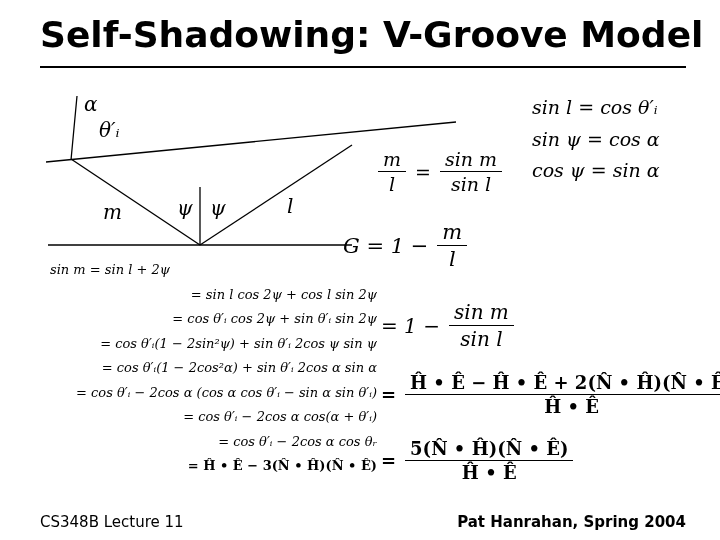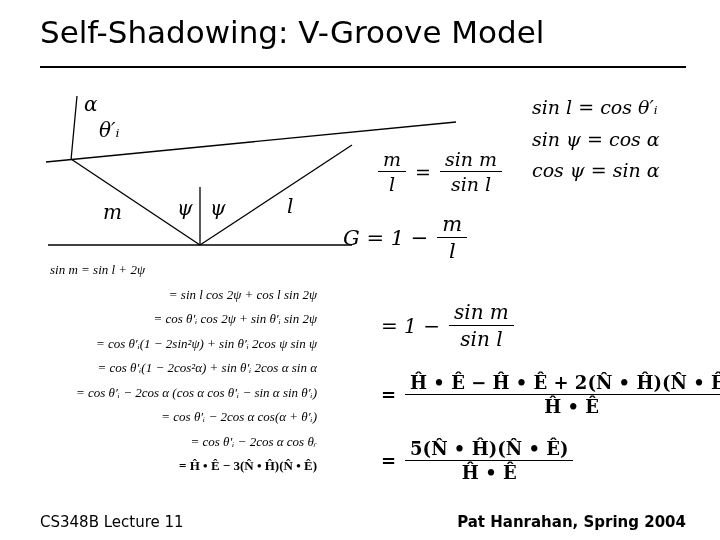--- a/index.html
+++ b/index.html
@@ -4,21 +4,21 @@
 <style>
   html,body { margin:0; padding:0; background:#ffffff; }
   .slide {
     position:relative; width:720px; height:540px; background:#ffffff;
     overflow:hidden; color:#000;
     font-family:"DejaVu Sans", "Liberation Sans", sans-serif;
   }
   .abs { position:absolute; }
 
   .title {
-    left:40px; top:14px; font-size:31px; font-weight:normal;
+    left:40px; top:14px; font-size:36px; font-weight:bold;
     letter-spacing:0px; white-space:nowrap;
   }
   .rule { left:40px; top:66px; width:646px; height:2px; background:#000; }
 
   .math {
     font-family:"DejaVu Serif", "Liberation Serif", serif;
     font-style:italic;
   }
   .vec { font-style:normal; font-weight:bold; }
 
@@ -26,27 +26,27 @@
 
   .eq { display:flex; align-items:center; gap:9px; white-space:nowrap; }
   .pre { white-space:nowrap; }
   .frac { display:inline-flex; flex-direction:column; align-items:center; }
   .frac .num { display:block; padding:0 5px 1px 5px; border-bottom:1.6px solid #000; text-align:center; }
   .frac .den { display:block; padding:1px 5px 0 5px; text-align:center; }
 
   .eq-ratio   { left:378px; top:148px; font-size:19px; }
   .identities { left:532px; top:92px;  font-size:19px; line-height:31.5px; }
   .identities .idline { white-space:nowrap; }
-  .eq-gdef    { left:343px; top:212px; font-size:21px; }
+  .eq-gdef    { left:343px; top:220px; font-size:21px; }
   .eq-gsin    { left:381px; top:300px; font-size:20px; }
   .eq-gvec    { left:381px; top:372px; font-size:18px; }
   .eq-gres    { left:381px; top:438px; font-size:18px; }
 
   .deriv { left:50px; top:258px; font-size:13px; line-height:24.5px; }
-  .deriv .dline { white-space:nowrap;font-family:Liberation Serif, serif; }
+  .deriv .dline { white-space:nowrap; }
   .deriv .dline.indent { padding-left:26px;text-align:right; }
 
   .footer-left  { left:40px;  top:513px; font-size:15px; font-weight:normal; white-space:nowrap; }
   .footer-right { right:34px; top:513px; font-size:15px; font-weight:bold; white-space:nowrap; }
 
   svg.diagram { left:0; top:0; width:720px; height:540px; pointer-events:none; }
   svg.diagram line { stroke:#000; stroke-width:1.3; }
 </style>
 </head>
 <body>

